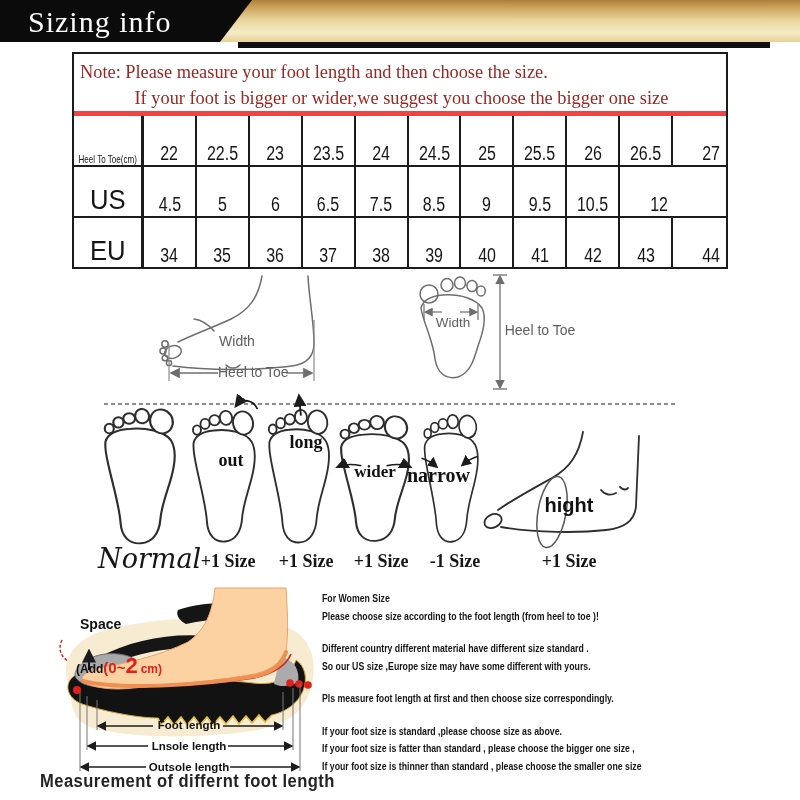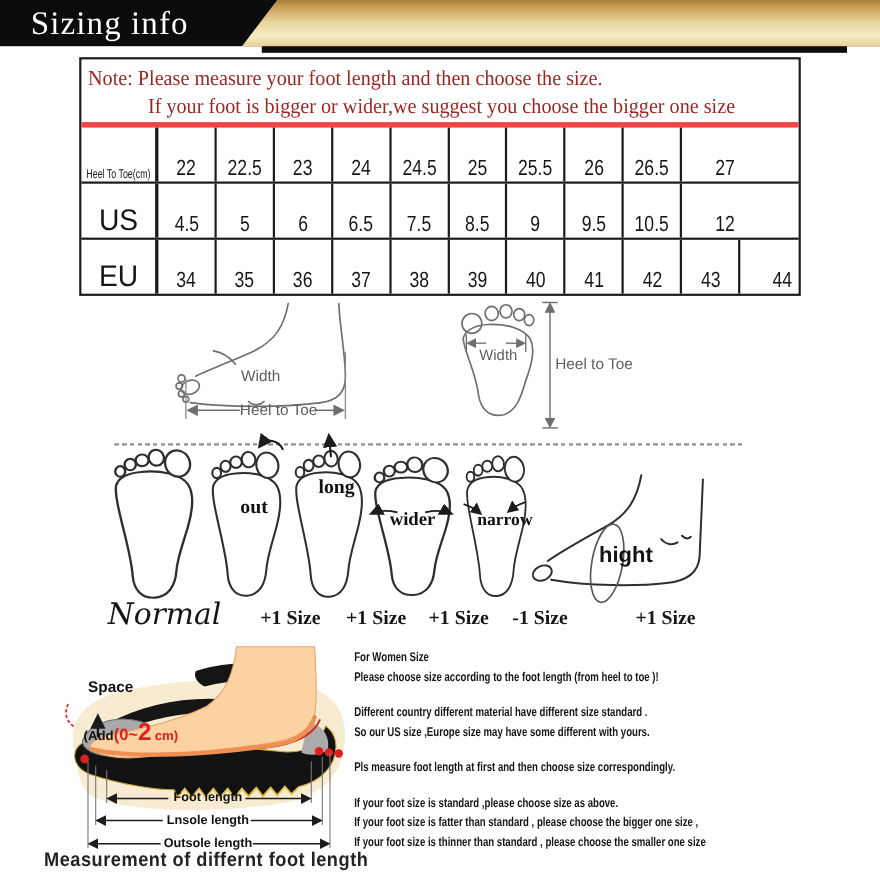--- a/index.html
+++ b/index.html
@@ -39,21 +39,21 @@
 
   
   .dash-sep{left:104px;top:403px;width:574px;height:2px;
             background:repeating-linear-gradient(90deg,#8d8d8d 0 4px,transparent 4px 7px);}
 
   
   .foot-word{font-family:"Liberation Serif",serif;font-weight:bold;font-size:18px;color:#111;
              text-align:center;white-space:nowrap;}
   .foot-word.sans{font-family:"Liberation Sans",sans-serif;font-size:20px;}
   .size-word{font-family:"Liberation Serif",serif;font-weight:bold;font-size:18px;color:#161616;
-             text-align:center;white-space:nowrap;padding-left:36px;}
+             text-align:center;white-space:nowrap;}
   .normal-word{font-family:"DejaVu Serif",serif;font-style:italic;font-size:27px;color:#161616;
                text-align:center;white-space:nowrap;}
 
   
   .rtext{left:322px;top:590px;width:478px;color:#161616;}
   .rline{font-size:11.5px;font-weight:bold;line-height:17.5px;white-space:nowrap;
          transform:scaleX(.76);transform-origin:0 50%;}
   .gap{height:15px;}
   .caption{left:40px;top:771px;font-size:18px;font-weight:bold;color:#242424;white-space:nowrap;
            transform:scaleX(.92);transform-origin:0 50%;letter-spacing:.5px;}
@@ -100,20 +100,23 @@
       <div class="cell v-num">
           <span>22</span>
         </div>
       <div class="cell v-num">
           <span>22.5</span>
         </div>
       <div class="cell v-num">
           <span>23</span>
         </div>
       <div class="cell v-num">
+          <span>23.5</span>
+        </div>
+      <div class="cell v-num">
           <span>24</span>
         </div>
       <div class="cell v-num">
           <span>24.5</span>
         </div>
       <div class="cell v-num">
           <span>25</span>
         </div>
       <div class="cell v-num">
           <span>25.5</span>
@@ -305,21 +308,21 @@
       <path d="M 21 97 C 55 103, 100 103, 126 100 C 146 98, 155 90, 156 76 C 157 55, 158 28, 159 6"></path>
       <path d="M 121 60 C 125 65, 131 66, 136 63"></path>
       <path d="M 140 57 C 143 60, 146 60, 148 58"></path>
     </g>
     <ellipse cx="72" cy="82" rx="14" ry="36" transform="rotate(10 72 82)" stroke="#565656" stroke-width="1.5" fill="none"></ellipse>
   </svg>
 
   <div class="abs foot-word" style="left:206px;top:450px;width:50px">out</div>
   <div class="abs foot-word" style="left:281px;top:432px;width:50px">long</div>
   <div class="abs foot-word" style="left:349px;top:462px;width:52px;font-size:17px">wider</div>
-  <div class="abs foot-word" style="left:429px;top:464px;width:60px;font-size:16px">narrow</div>
+  <div class="abs foot-word" style="left:407px;top:464px;width:60px;font-size:20px">narrow</div>
   <div class="abs foot-word sans" style="left:541px;top:494px;width:56px">hight</div>
 
   <div class="abs normal-word" style="left:98px;top:543px;width:94px">Normal</div>
   <div class="abs size-word" style="left:196px;top:551px;width:64px">+1 Size</div>
   <div class="abs size-word" style="left:274px;top:551px;width:64px">+1 Size</div>
   <div class="abs size-word" style="left:349px;top:551px;width:64px">+1 Size</div>
   <div class="abs size-word" style="left:423px;top:551px;width:64px">-1 Size</div>
   <div class="abs size-word" style="left:537px;top:551px;width:64px">+1 Size</div>
 
   <svg class="abs" style="left:58px;top:588px" width="264" height="196" viewBox="0 0 264 196">

